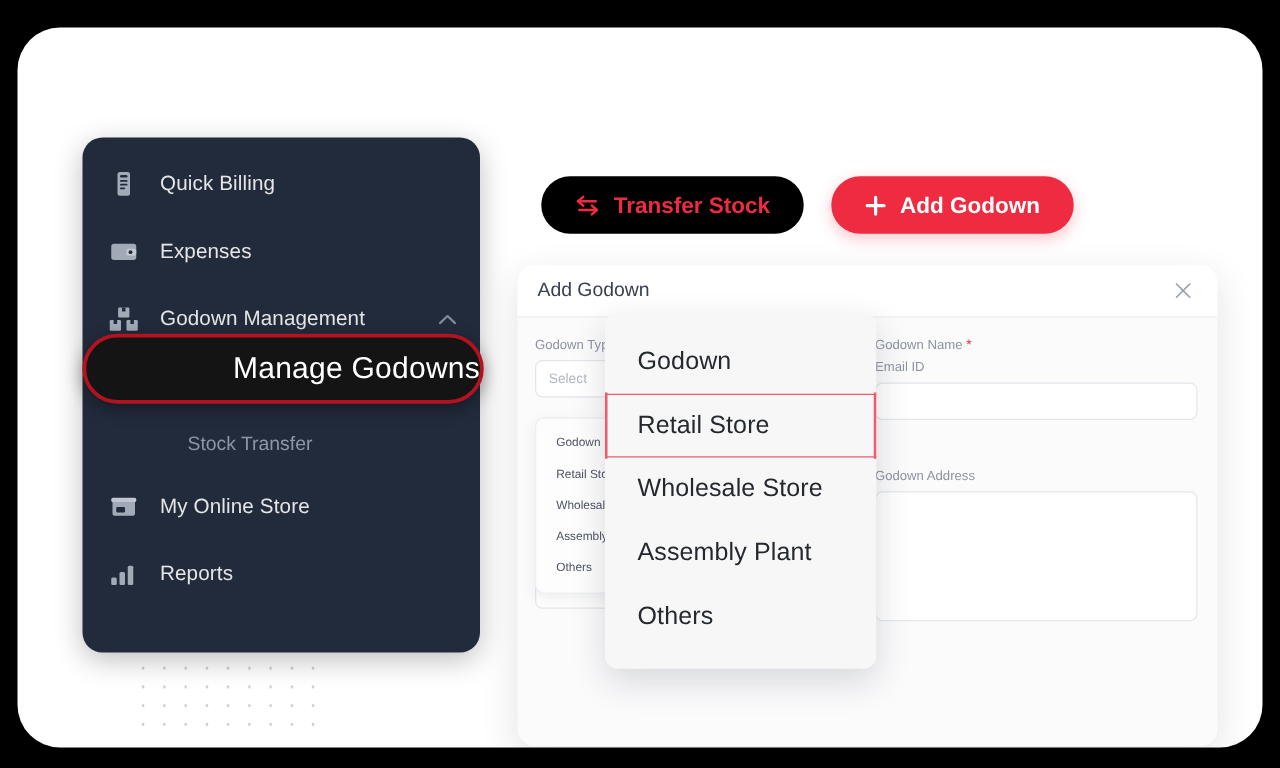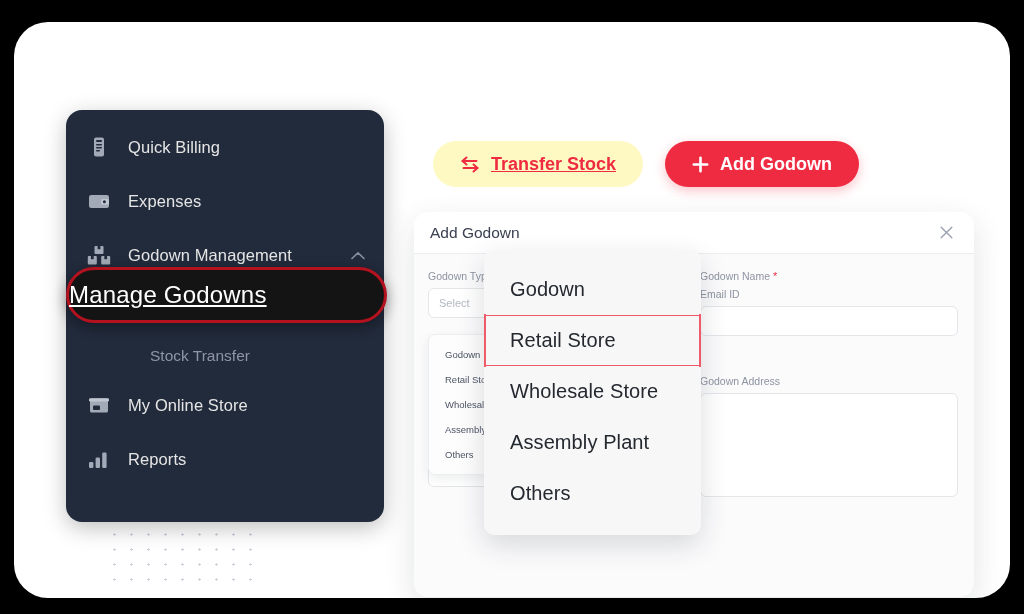--- a/index.html
+++ b/index.html
@@ -96,27 +96,26 @@
     position: absolute;
     left: 52px;
     top: 245px;
     width: 321px;
     height: 56px;
     background: #141414;
     border: 3.5px solid #b4121f;
     border-radius: 30px;
     display: flex;
     align-items: center;
-    justify-content: flex-start;
+    justify-content: flex-end;
     color: #ffffff;
     font-size: 24px;
     letter-spacing: .2px;
     box-shadow: 0 4px 14px rgba(0,0,0,.4);
     z-index: 6;
-    text-decoration: underline;
   }
 
   
   .btn-row {
     position: absolute;
     left: 419px;
     top: 119px;
     display: flex;
     align-items: center;
     gap: 22px;
@@ -126,25 +125,24 @@
     display: flex;
     align-items: center;
     gap: 11px;
     border-radius: 26px;
     font-size: 18px;
     font-weight: bold;
     white-space: nowrap;
     cursor: pointer;
   }
   .btn-transfer {
-    background: #fef9c3;
+    background: #000000;
     color: #ef2b41;
     height: 46px;
     padding: 0 27px;
-    text-decoration: underline;
   }
   .btn-add {
     background: #ef2b41;
     color: #ffffff;
     height: 46px;
     padding: 0 27px;
     box-shadow: 0 4px 12px rgba(239,43,65,.28);
   }
   .btn-ico { display:flex; align-items:center; }
 

